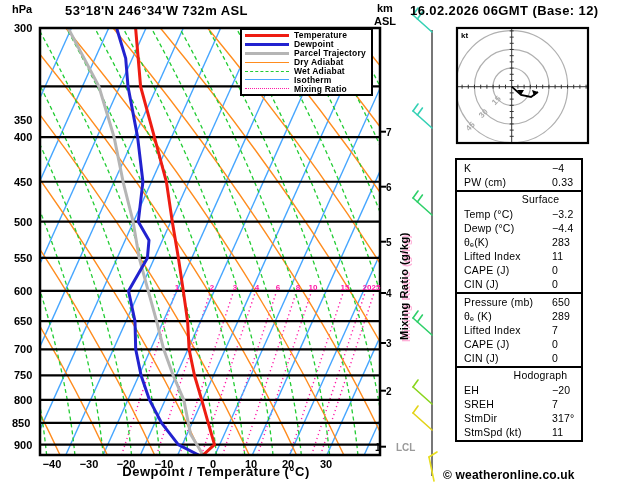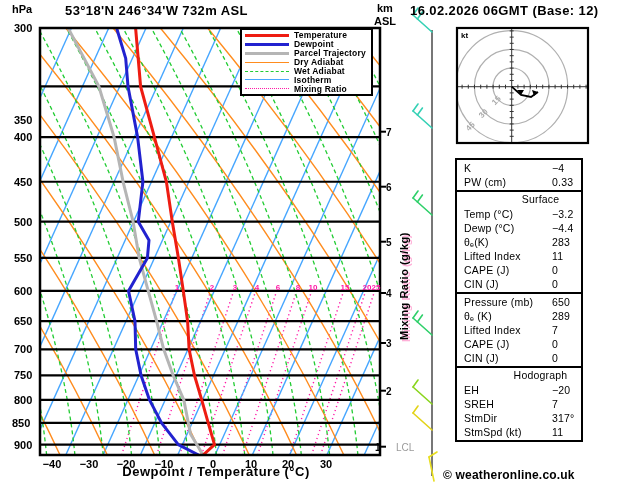--- a/index.html
+++ b/index.html
@@ -8,21 +8,21 @@
   .abs{position:absolute;white-space:nowrap;}
   .ttl{font-size:13px;font-weight:bold;color:#000;letter-spacing:.4px;}
   .unit{font-size:11px;font-weight:bold;color:#000;}
   .ptick{font-size:11px;font-weight:bold;color:#000;transform:translateY(-50%);}
   .xtick{font-size:11px;font-weight:bold;color:#000;transform:translateX(-50%);}
   .xtitle{font-size:13px;font-weight:bold;color:#000;transform:translateX(-50%);letter-spacing:.5px;}
   .kmtick{font-size:10px;font-weight:bold;color:#000;transform:translateY(-50%);}
   .mrlab{font-size:8px;font-weight:bold;color:#ff18a6;transform:translate(-50%,-50%);}
   .mraxis{font-size:11px;font-weight:bold;color:#000;transform:rotate(-90deg);transform-origin:left top;
           text-shadow:-2px 2px 0 #ffb0d8;letter-spacing:.5px;}
-  .lcl{font-size:10px;font-weight:normal;color:#9a9a9a;padding-left:12px;}
+  .lcl{font-size:10px;font-weight:bold;color:#9a9a9a;padding-left:12px;}
   .legend{border:2px solid #000;background:#fff;padding:1px 2px 1px 3px;}
   .lrow{display:flex;align-items:center;height:8.9px;}
   .lsamp{width:44px;flex:0 0 44px;margin-right:5px;display:flex;align-items:center;}
   .lsamp .ln{width:100%;border-top-style:solid;}
   .llab{font-size:8.5px;font-weight:bold;color:#000;letter-spacing:.2px;}
   .itable{border:2px solid #000;background:#fff;}
   .isec{border-top:2px solid #000;padding:1px 0;}
   .isec:first-child{border-top:none;}
   .irow{position:relative;height:14px;font-size:10.5px;color:#000;letter-spacing:.2px;}
   .irow .lab{position:absolute;left:7px;top:1px;}

